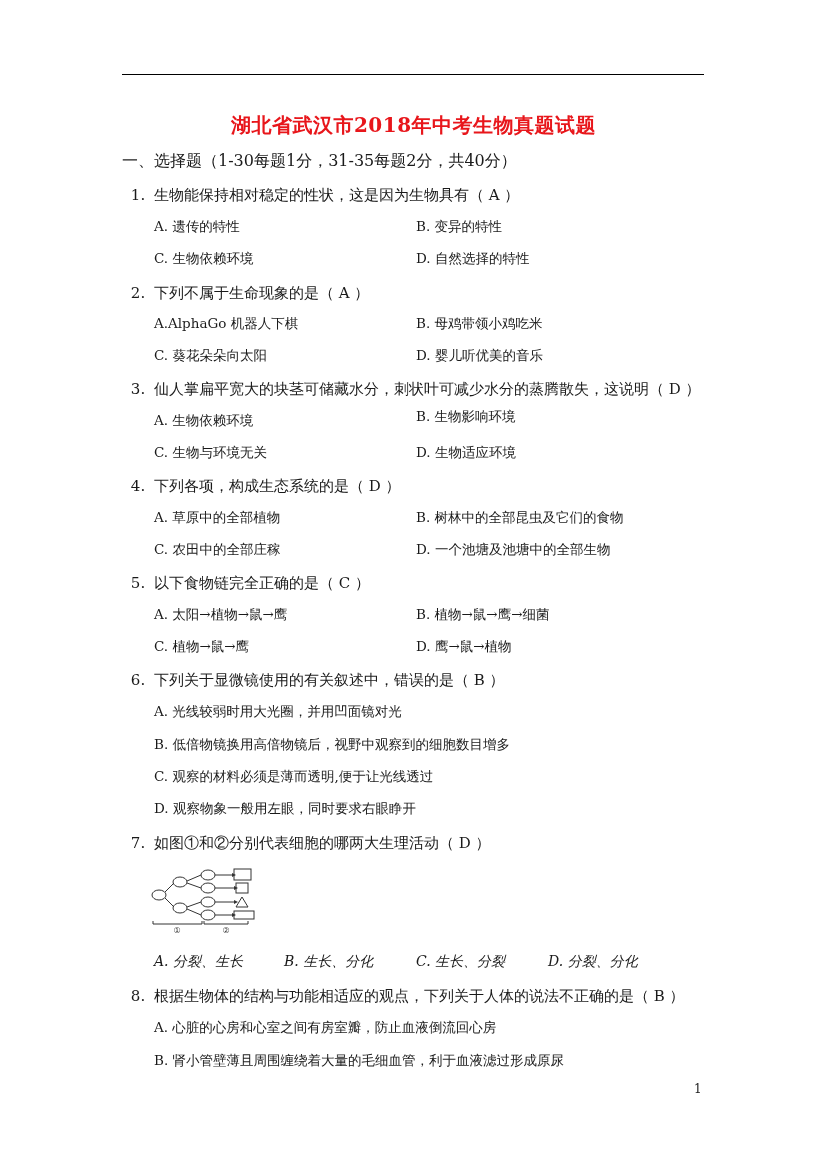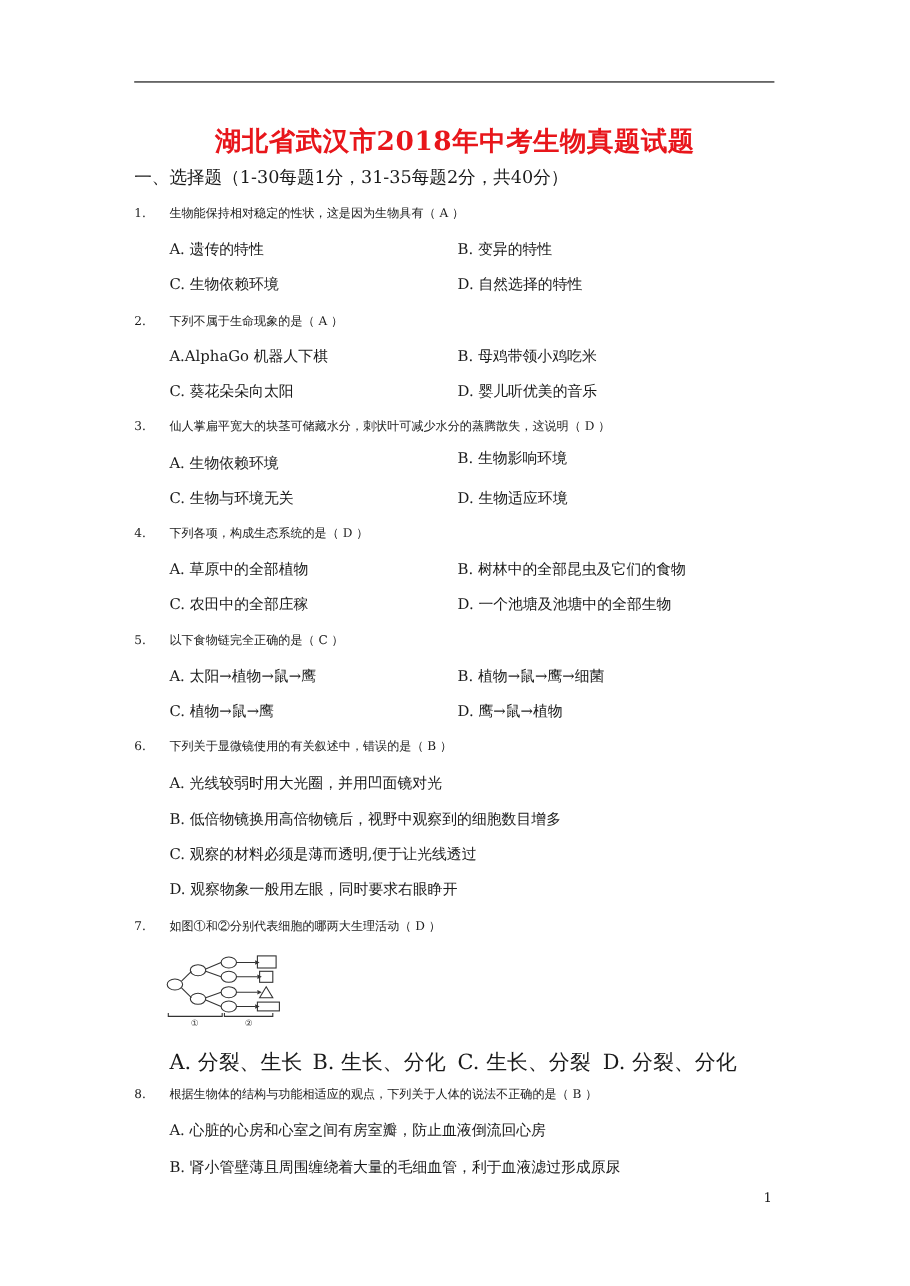--- a/index.html
+++ b/index.html
@@ -1,29 +1,29 @@
 <!DOCTYPE html>
 <html><head>
 <meta charset="utf-8">
 <style>
   html, body { margin:0; padding:0; background:#ffffff; }
   body { width:827px; height:1169px; position:relative; overflow:hidden;
          font-family:"DejaVu Serif","Liberation Serif",serif; color:#1a1a1a; }
   .hr { position:absolute; left:122px; top:74px; width:582px; height:1px; background:#000; }
   .title { position:absolute; left:0; width:827px; top:112px; text-align:center;
-           font-size:24px; font-weight:bold; color:#e8161b; letter-spacing:0.5px; }
+           font-size:20px; font-weight:bold; color:#e8161b; letter-spacing:0.5px; }
   .section { position:absolute; left:122px; top:151px; font-size:16px; }
-  .q { position:absolute; left:122px; font-size:11px; white-space:nowrap; }
+  .q { position:absolute; left:122px; font-size:15px; white-space:nowrap;text-align:center; }
   .q .num { display:inline-block; width:32px; }
   .opt { position:absolute; font-size:13.5px; white-space:nowrap; }
   .c1 { left:154px; }
   .c2 { left:416px; }
   .pageno { position:absolute; left:694px; top:1082px; font-size:12px; }
   .fig { position:absolute; left:150px; top:866px; }
-  .opt7 { position:absolute; top:953px; font-size:19px; white-space:nowrap; }
+  .opt7 { position:absolute; top:953px; font-size:14px; white-space:nowrap;font-style:italic; }
 </style>
 </head>
 <body>
 
 <div class="hr"></div>
 <div class="title">湖北省武汉市2018年中考生物真题试题</div>
 <div class="section">一、选择题（1-30每题1分，31-35每题2分，共40分）</div>
 
 <div class="q" style="top:186px"><span class="num">1.</span><span>生物能保持相对稳定的性状，这是因为生物具有（   A   ）</span></div>
 <div class="opt c1" style="top:218px">A. 遗传的特性</div>

